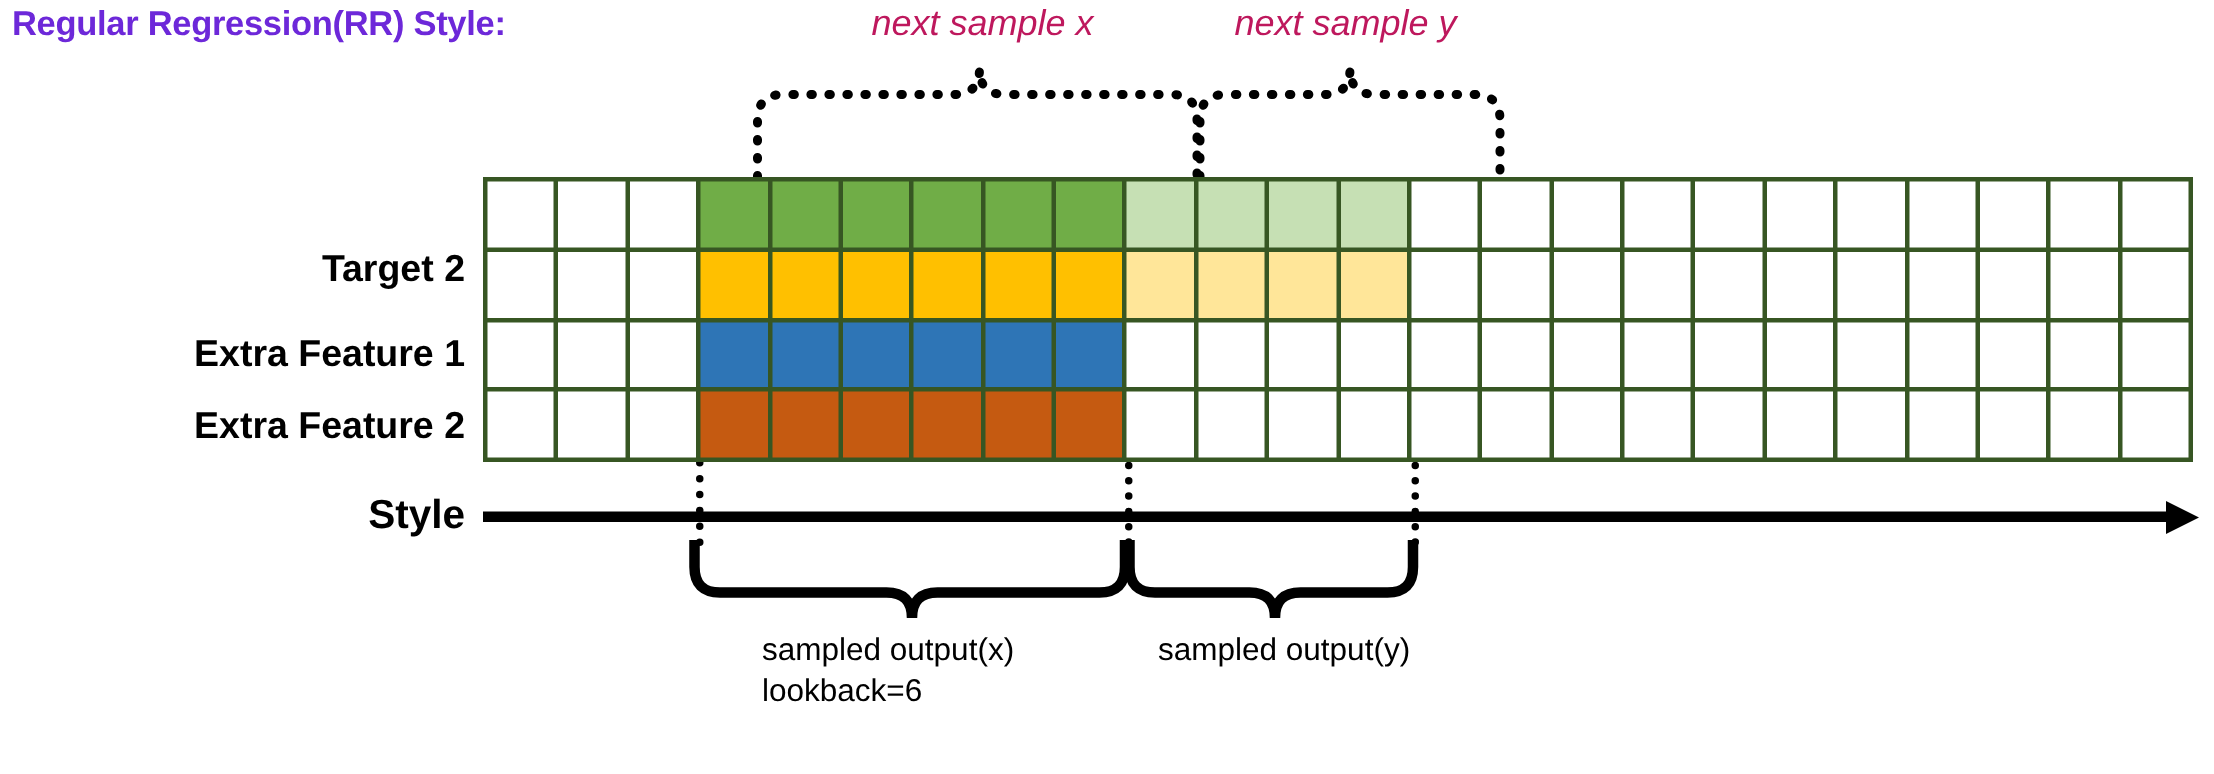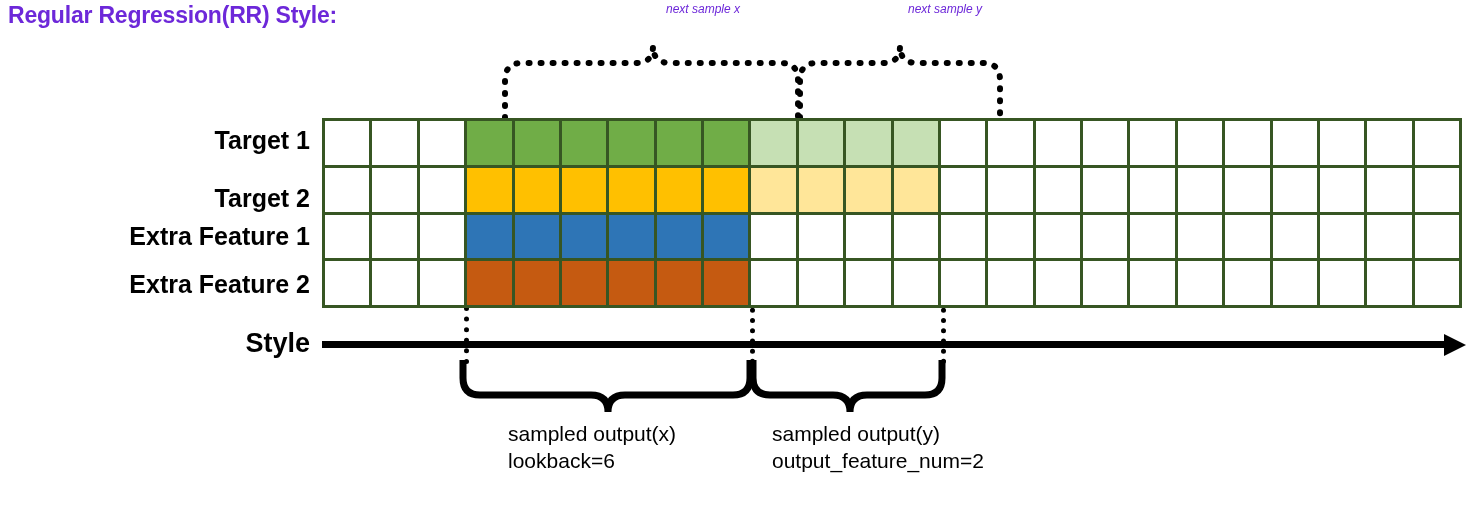--- a/index.html
+++ b/index.html
@@ -24,26 +24,26 @@
     font-size: 23px;
     font-weight: 700;
     color: #6d28d9;
     letter-spacing: -0.2px;
     white-space: nowrap;
   }
 
   
   .brace-caption {
     position: absolute;
-    font-size: 12px;
+    font-size: 24px;
     font-style: italic;
     font-weight: 500;
-    color: #6d28d9;
-    white-space: nowrap;
-    text-align: right;
+    color: #be185d;
+    white-space: nowrap;
+    text-align: center;
   }
   #caption-x { left: 570px; top: 2px; width: 170px; }
   #caption-y { left: 812px; top: 2px; width: 170px; }
 
   
   .row-label {
     position: absolute;
     right: 0;
     width: 100%;
     text-align: right;
@@ -157,22 +157,21 @@
     <path d="M463,360 L463,378 Q463,395 480,395 L591,395 Q608,395 608,412 Q608,395 625,395 L733,395 Q750,395 750,378 L750,360" fill="none" stroke="#000000" stroke-width="7" stroke-linecap="butt"></path>
 
     <path d="M753,360 L753,378 Q753,395 770,395 L833,395 Q850,395 850,412 Q850,395 867,395 L925,395 Q942,395 942,378 L942,360" fill="none" stroke="#000000" stroke-width="7" stroke-linecap="butt"></path>
   </svg>
 
   <div class="vline" style="left:464px; top:306px; height:58px;"></div>
   <div class="vline" style="left:750px; top:216px; height:148px;"></div>
   <div class="vline" style="left:941px; top:216px; height:148px;"></div>
 
   <div id="row-labels">
-    <div class="row-label" style="top:10px;">Target 1</div>
-    <div class="row-label" style="top:68px;">Target 2</div>
+    <div class="row-label" style="top:49px;">Target 2</div>
     <div class="row-label" style="top:106px;">Extra Feature 1</div>
     <div class="row-label" style="top:154px;">Extra Feature 2</div>
   </div>
 
   <div id="grid" style="background: rgb(55, 86, 35); grid-template-columns: repeat(24, 1fr);">
       <div class="cell" style="background: rgb(255, 255, 255);"></div>
       <div class="cell" style="background: rgb(255, 255, 255);"></div>
       <div class="cell" style="background: rgb(255, 255, 255);"></div>
       <div class="cell" style="background: rgb(112, 173, 71);"></div>
       <div class="cell" style="background: rgb(112, 173, 71);"></div>
@@ -272,16 +271,15 @@
   <div id="time-label">Style</div>
   <div id="time-axis"></div>
   <div id="time-arrow"></div>
 
   <div class="annot" id="annot-input">
     <div>sampled output(x)</div>
     <div>lookback=6</div>
   </div>
   <div class="annot" id="annot-output">
     <div>sampled output(y)</div>
-    <div>output_feature_num=2</div>
   </div>
 
 </div>
 
 </body></html>

